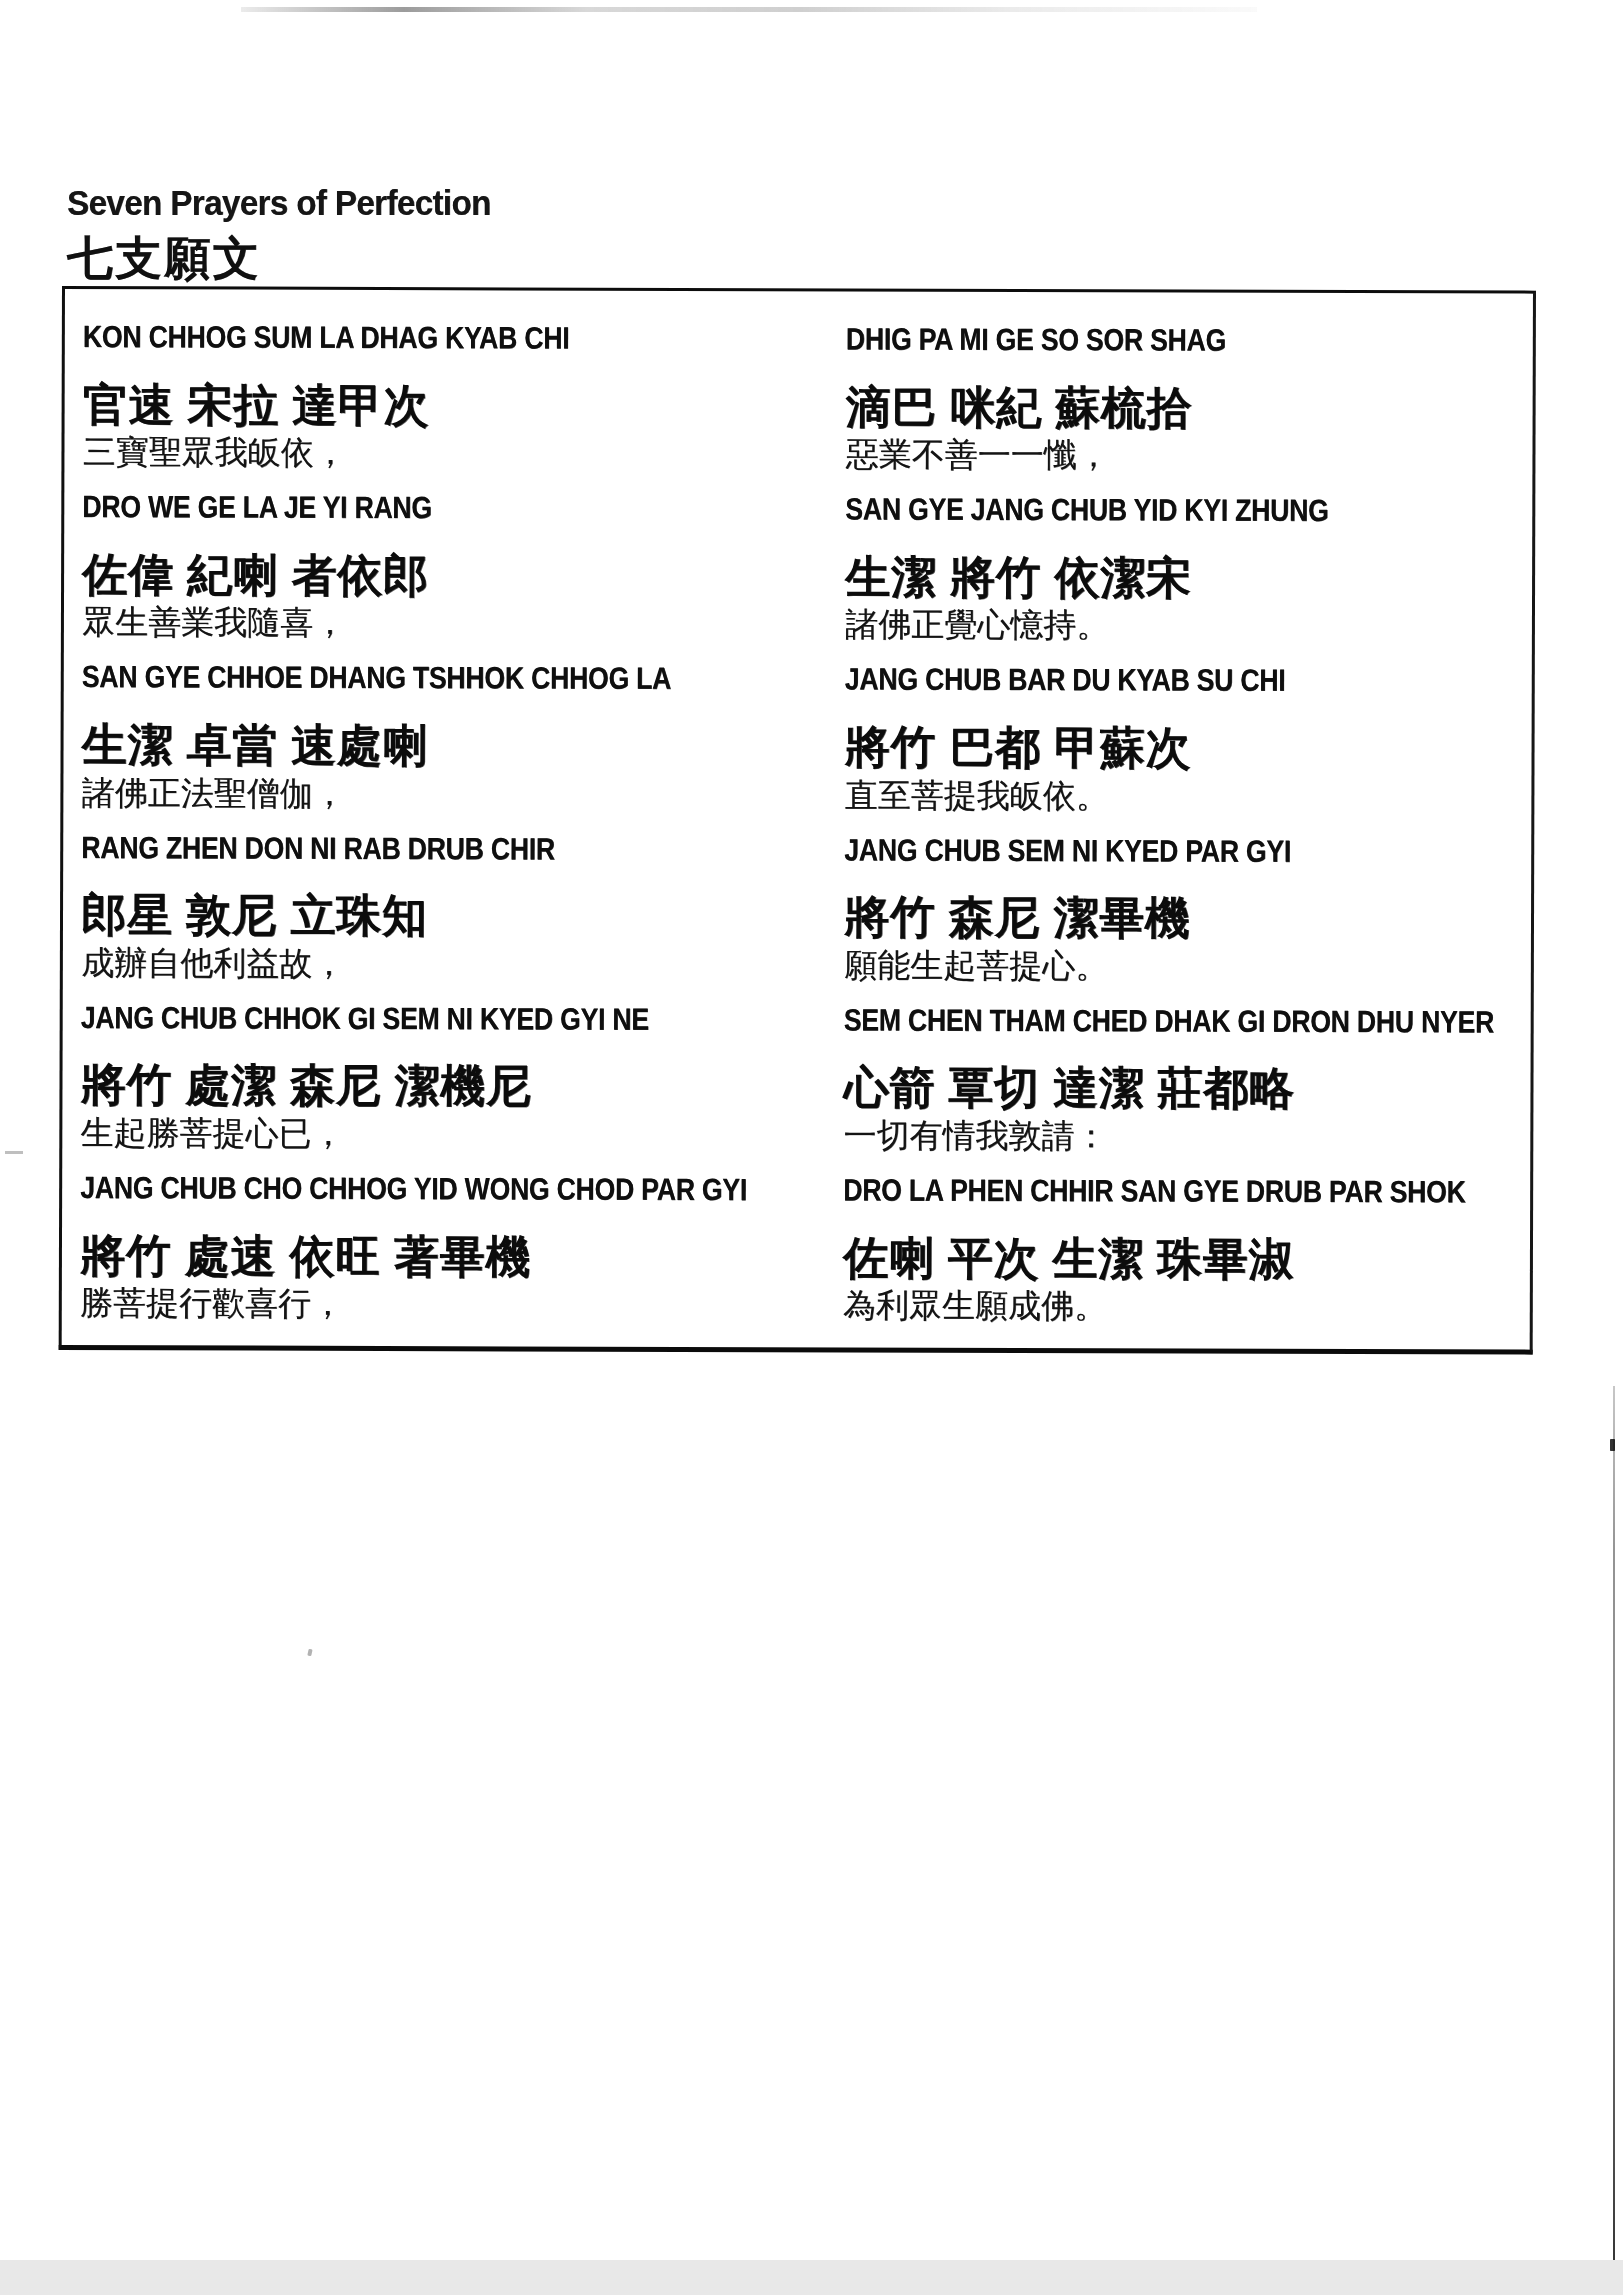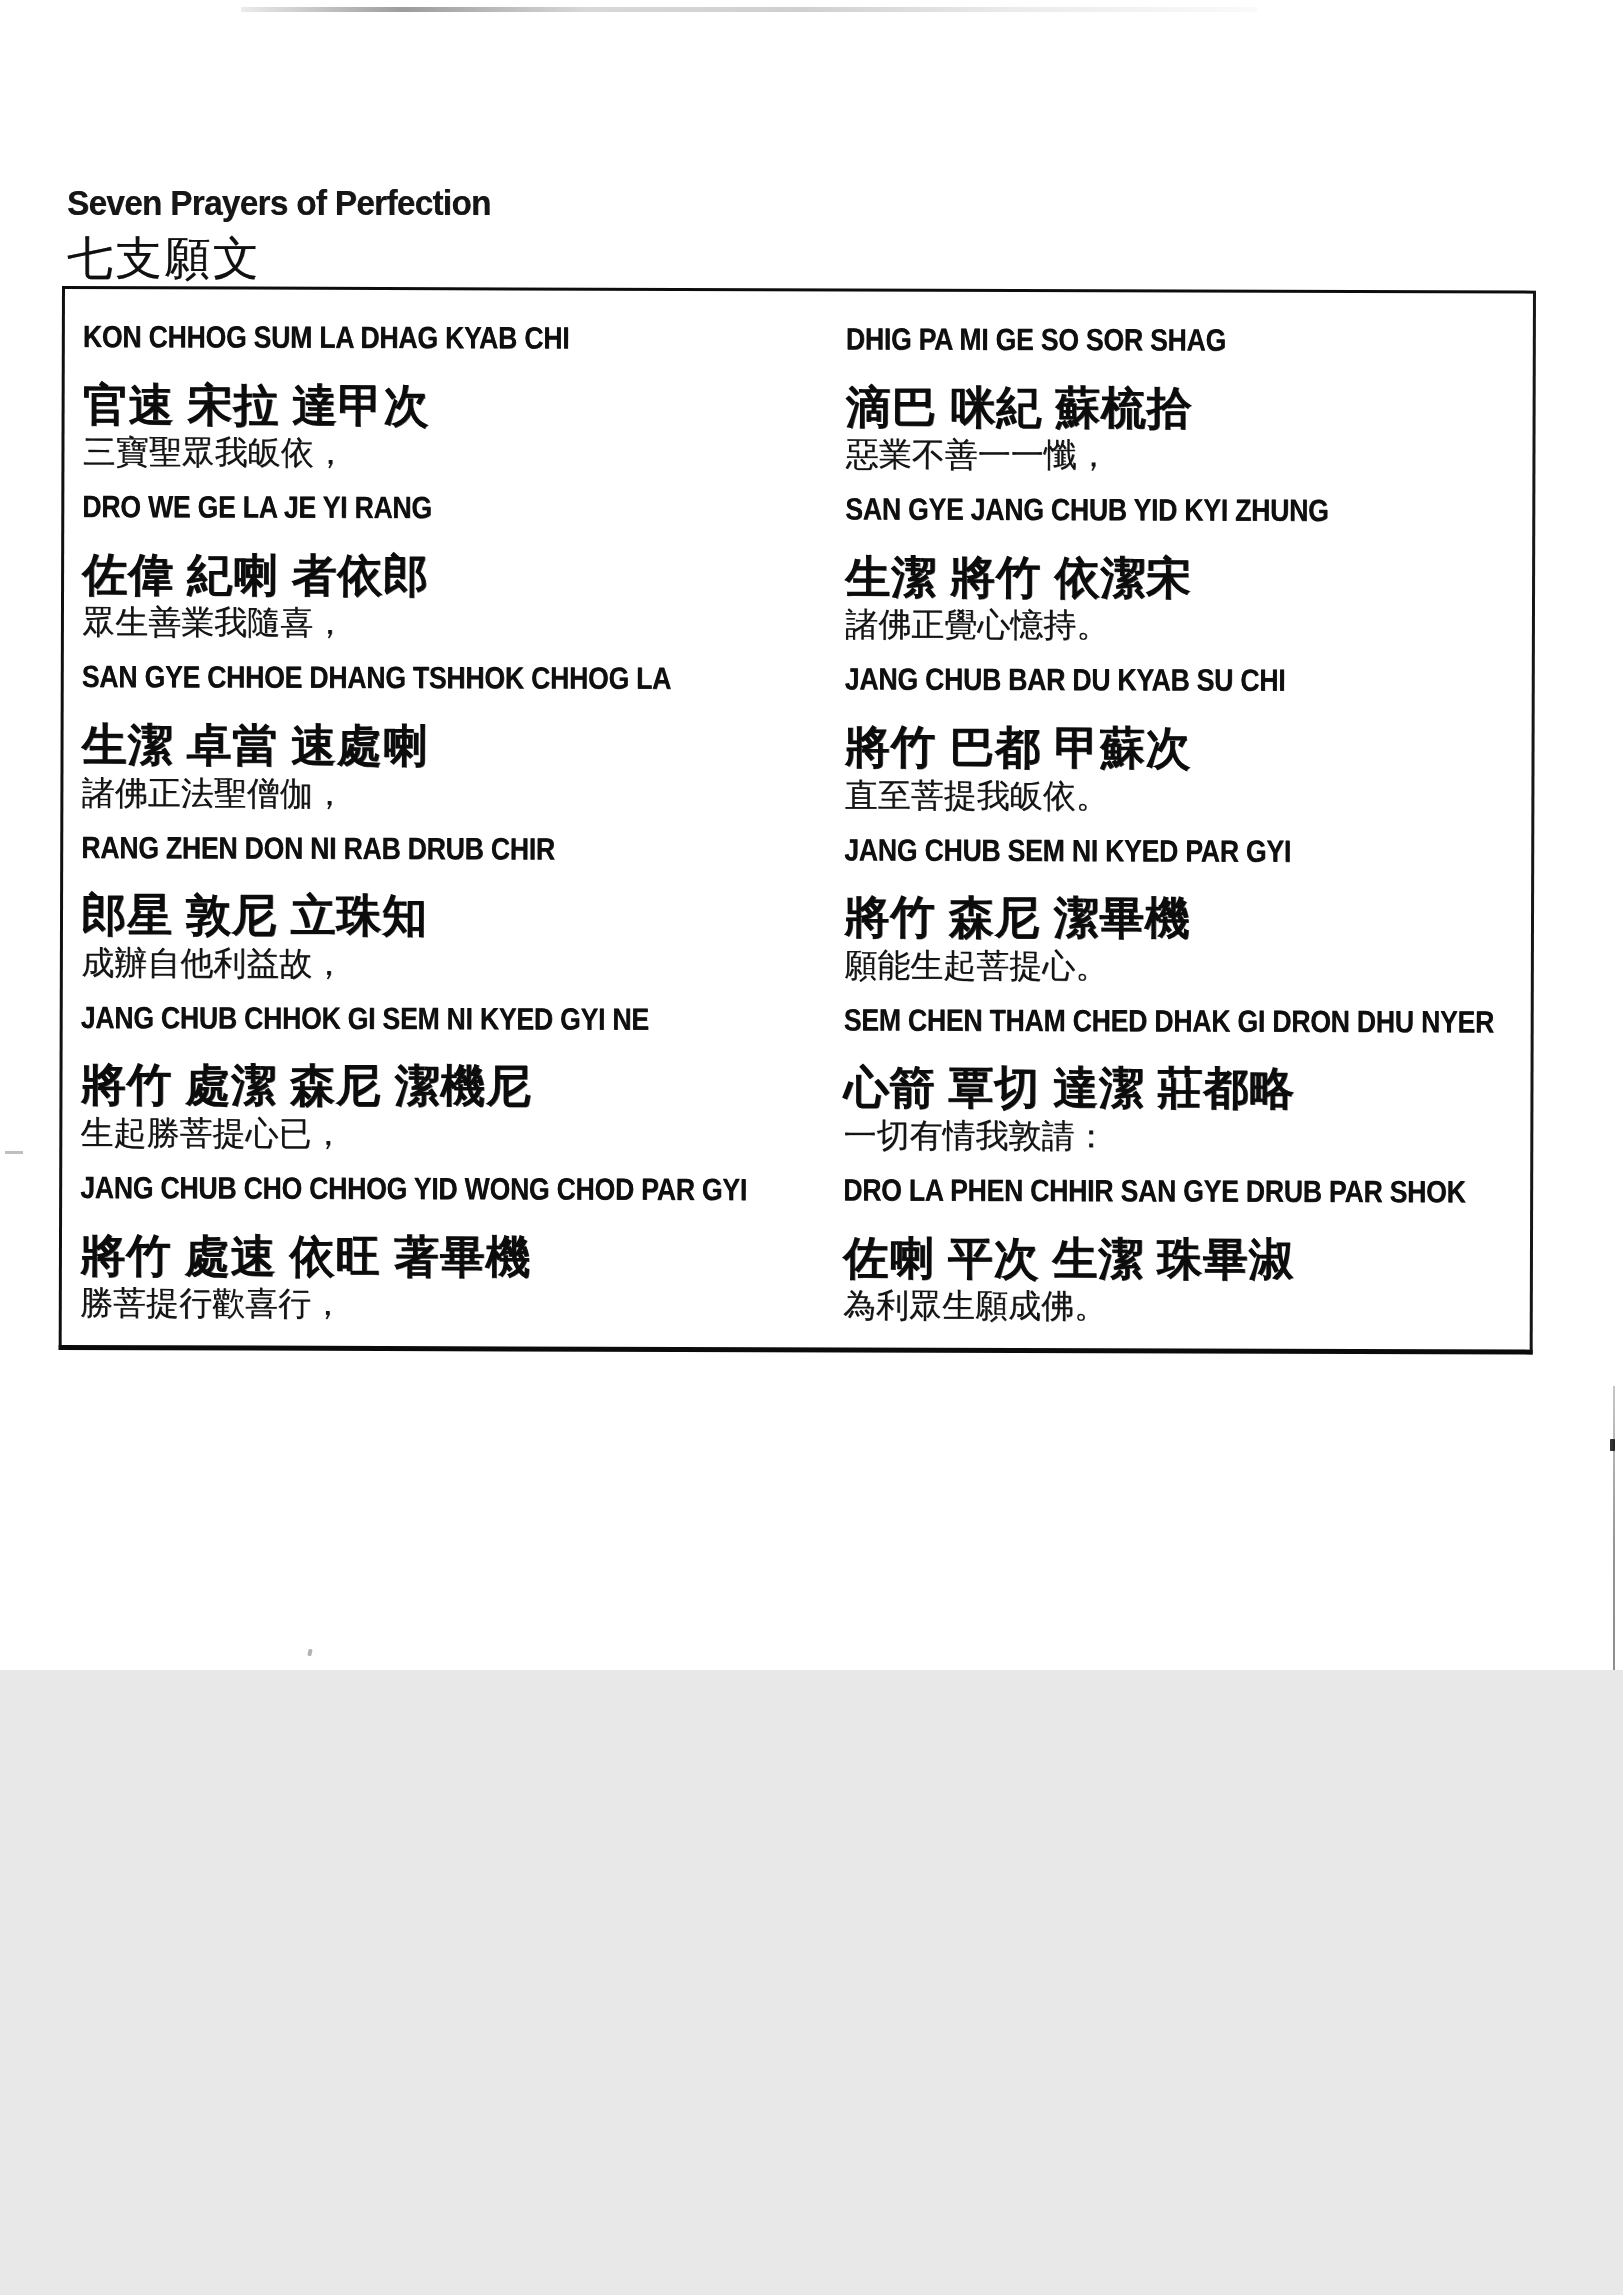--- a/index.html
+++ b/index.html
@@ -1,34 +1,34 @@
 <!DOCTYPE html>
 <html style="font-size:10.5px"><head>
 <meta charset="utf-8">
 <style>
   html,body{margin:0;padding:0;background:#e8e8e8;}
   .page{
     position:relative;
-    width:1623px;height:1670px;
+    width:1623px;height:2260px;
     background:#ffffff;
     overflow:hidden;
     font-family:"Liberation Sans", sans-serif;
     color:#111;
   }
 
   
   .title-block{position:absolute;left:67px;top:183px;}
   .title-en{
     font-size:35px;font-weight:bold;letter-spacing:-0.7px;
     white-space:nowrap;color:#161616;
     transform:scaleX(.95);transform-origin:0 0;
     text-shadow:0.4px 0.3px 0 rgba(0,0,0,.65);
   }
   .title-zh{
-    font-size:46px;font-weight:normal;letter-spacing:2.6px;
+    font-size:46px;font-weight:bold;letter-spacing:2.6px;
     margin-top:5.2px;color:#101010;white-space:nowrap;
     text-shadow:0.5px 0.3px 0 rgba(0,0,0,.6);
   }
 
   
   .prayer-box{
     position:absolute;left:62px;top:286px;
     width:1474px;height:1064px;box-sizing:border-box;
     background:#fff;
     border-top:3.9px solid #0d0d0d;

